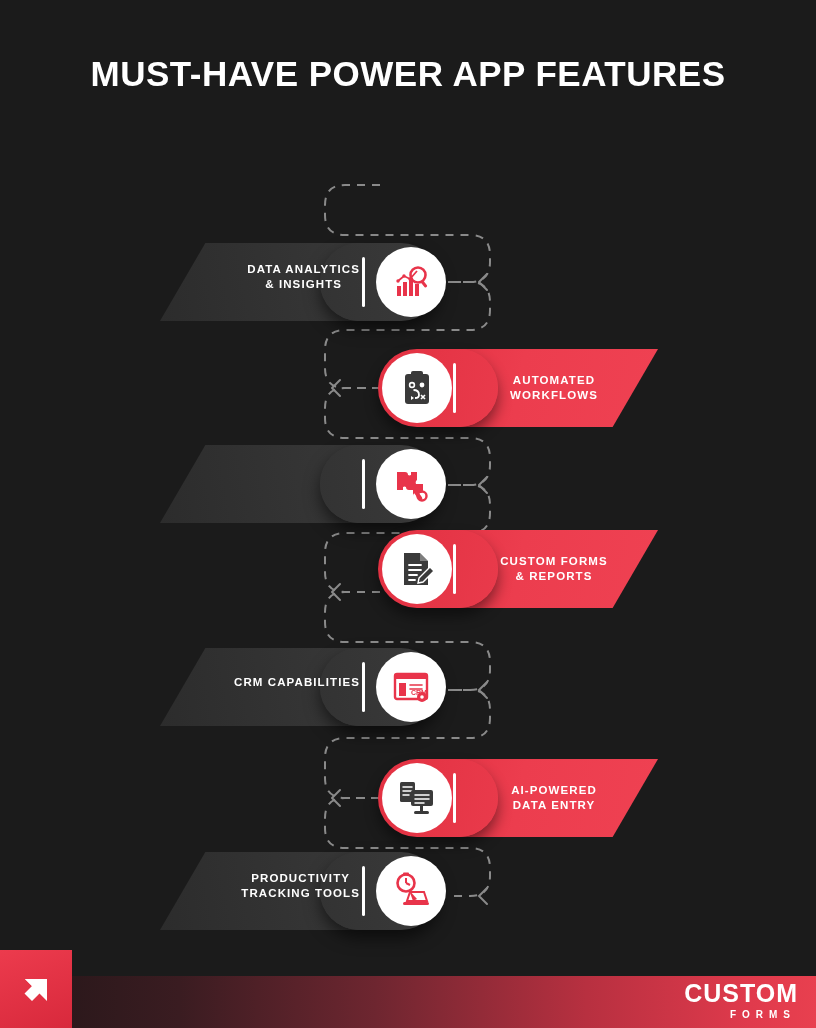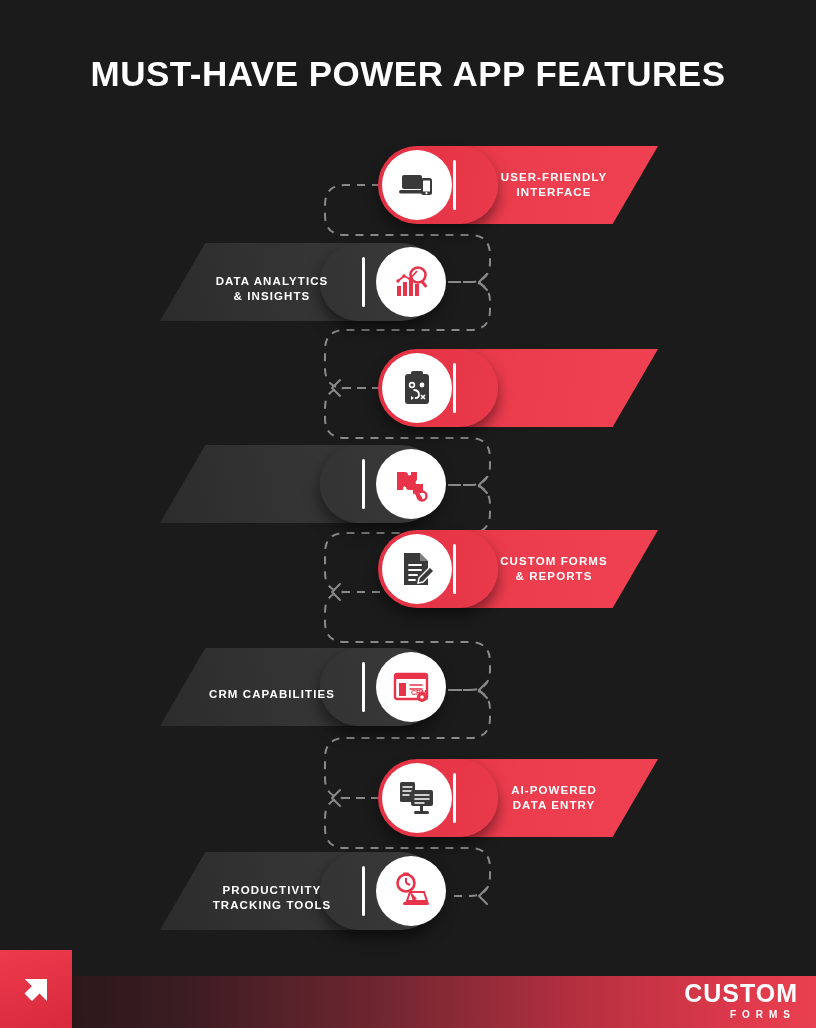--- a/index.html
+++ b/index.html
@@ -78,22 +78,22 @@
     position:absolute; left:160px; top:0; height:78px; width:120px;
     background:linear-gradient(260deg,#3a3a3a 0%,#333 100%);
     border-radius:39px;
     box-shadow:0 8px 16px rgba(0,0,0,.55);
   }
   .row.dark .divider{
     position:absolute; left:202px; top:14px; width:3px; height:50px;
     background:#ffffff; border-radius:2px;
   }
   .row.dark .label{
-    position:absolute; left:24px; top:12px; width:176px; height:68px;
-    display:flex; align-items:center; justify-content:center;
+    position:absolute; left:24px; top:0; width:176px; height:68px;
+    display:flex; align-items:center; justify-content:flex-end;
     color:#ffffff; font-size:11.5px; font-weight:bold; letter-spacing:1.1px;
     line-height:15px; text-align:center; text-transform:uppercase;
   }
   .row.dark .circ{ position:absolute; left:216px; top:4px; }
 
   .circ{
     width:70px; height:70px; border-radius:50%;
     background:#ffffff;
     display:flex; align-items:center; justify-content:center;
   }
@@ -156,42 +156,20 @@
       <polyline points="487,274 479,282 487,290"></polyline>
       <polyline points="340,380 332,388 340,396"></polyline>
       <polyline points="487,477 479,485 487,493"></polyline>
       <polyline points="340,584 332,592 340,600"></polyline>
       <polyline points="487,682 479,690 487,698"></polyline>
       <polyline points="340,790 332,798 340,806"></polyline>
       <polyline points="487,888 479,896 487,904"></polyline>
     </g>
   </svg>
 
-  <div class="row red" style="top:146px;">
-    <div class="bar"></div>
-    <div class="bar-round"></div>
-    <div class="divider"></div>
-    <div class="circ">
-      <svg width="40" height="40" viewBox="0 0 40 40">
-        <g fill="#3a3a3a">
-          <rect x="5" y="10" width="20" height="14" rx="2"></rect>
-          <rect x="2" y="25" width="26" height="3.4" rx="1.7"></rect>
-          <rect x="24" y="13" width="11" height="17" rx="2.5"></rect>
-          <rect x="26" y="15.5" width="7" height="11" fill="#ffffff"></rect>
-          <circle cx="29.5" cy="28.2" r="1.1" fill="#ffffff"></circle>
-        </g>
-      </svg>
-    </div>
-    <div class="label">
-      <span>
-        <span>USER-FRIENDLY</span><br>
-        <span>INTERFACE</span>
-      </span>
-    </div>
-  </div>
 
   <div class="row dark" style="top:243px;">
     <div class="bar"></div>
     <div class="bar-round"></div>
     <div class="divider"></div>
     <div class="circ">
       <svg width="40" height="40" viewBox="0 0 40 40">
         <g fill="#e8344a">
           <rect x="6" y="24" width="4" height="10"></rect>
           <rect x="12" y="20" width="4" height="14"></rect>
@@ -226,20 +204,26 @@
           <g fill="#ffffff">
             <circle cx="15" cy="17" r="2.4" fill="none" stroke="#ffffff" stroke-width="1.6"></circle>
             <circle cx="25" cy="17" r="2.4"></circle>
             <path d="M16.5 22 Q 22 22 22 27 Q 22 30 18 30" fill="none" stroke="#ffffff" stroke-width="1.8"></path>
             <path d="M14 28 l3 2 l-3 2 z"></path>
             <path d="M24 27 l4 4 M28 27 l-4 4" stroke="#ffffff" stroke-width="1.6"></path>
           </g>
         </g>
       </svg>
     </div>
+    <div class="label">
+      <span>
+        <span>AUTOMATED</span><br>
+        <span>WORKFLOWS</span>
+      </span>
+    </div>
   </div>
 
   <div class="row dark" style="top:445px;">
     <div class="bar"></div>
     <div class="bar-round"></div>
     <div class="divider"></div>
     <div class="circ">
       <svg width="40" height="40" viewBox="0 0 40 40">
         <g fill="#e8344a">
           <path d="M6 8 h8 a3 3 0 0 1 3 3 a3 3 0 0 0 3 0 v-3 h6 v8 a3 3 0 0 0 0 5 v5 h-8 a3 3 0 0 1 -3 -3 a3 3 0 0 0 -3 0 v3 h-6 z"></path>

